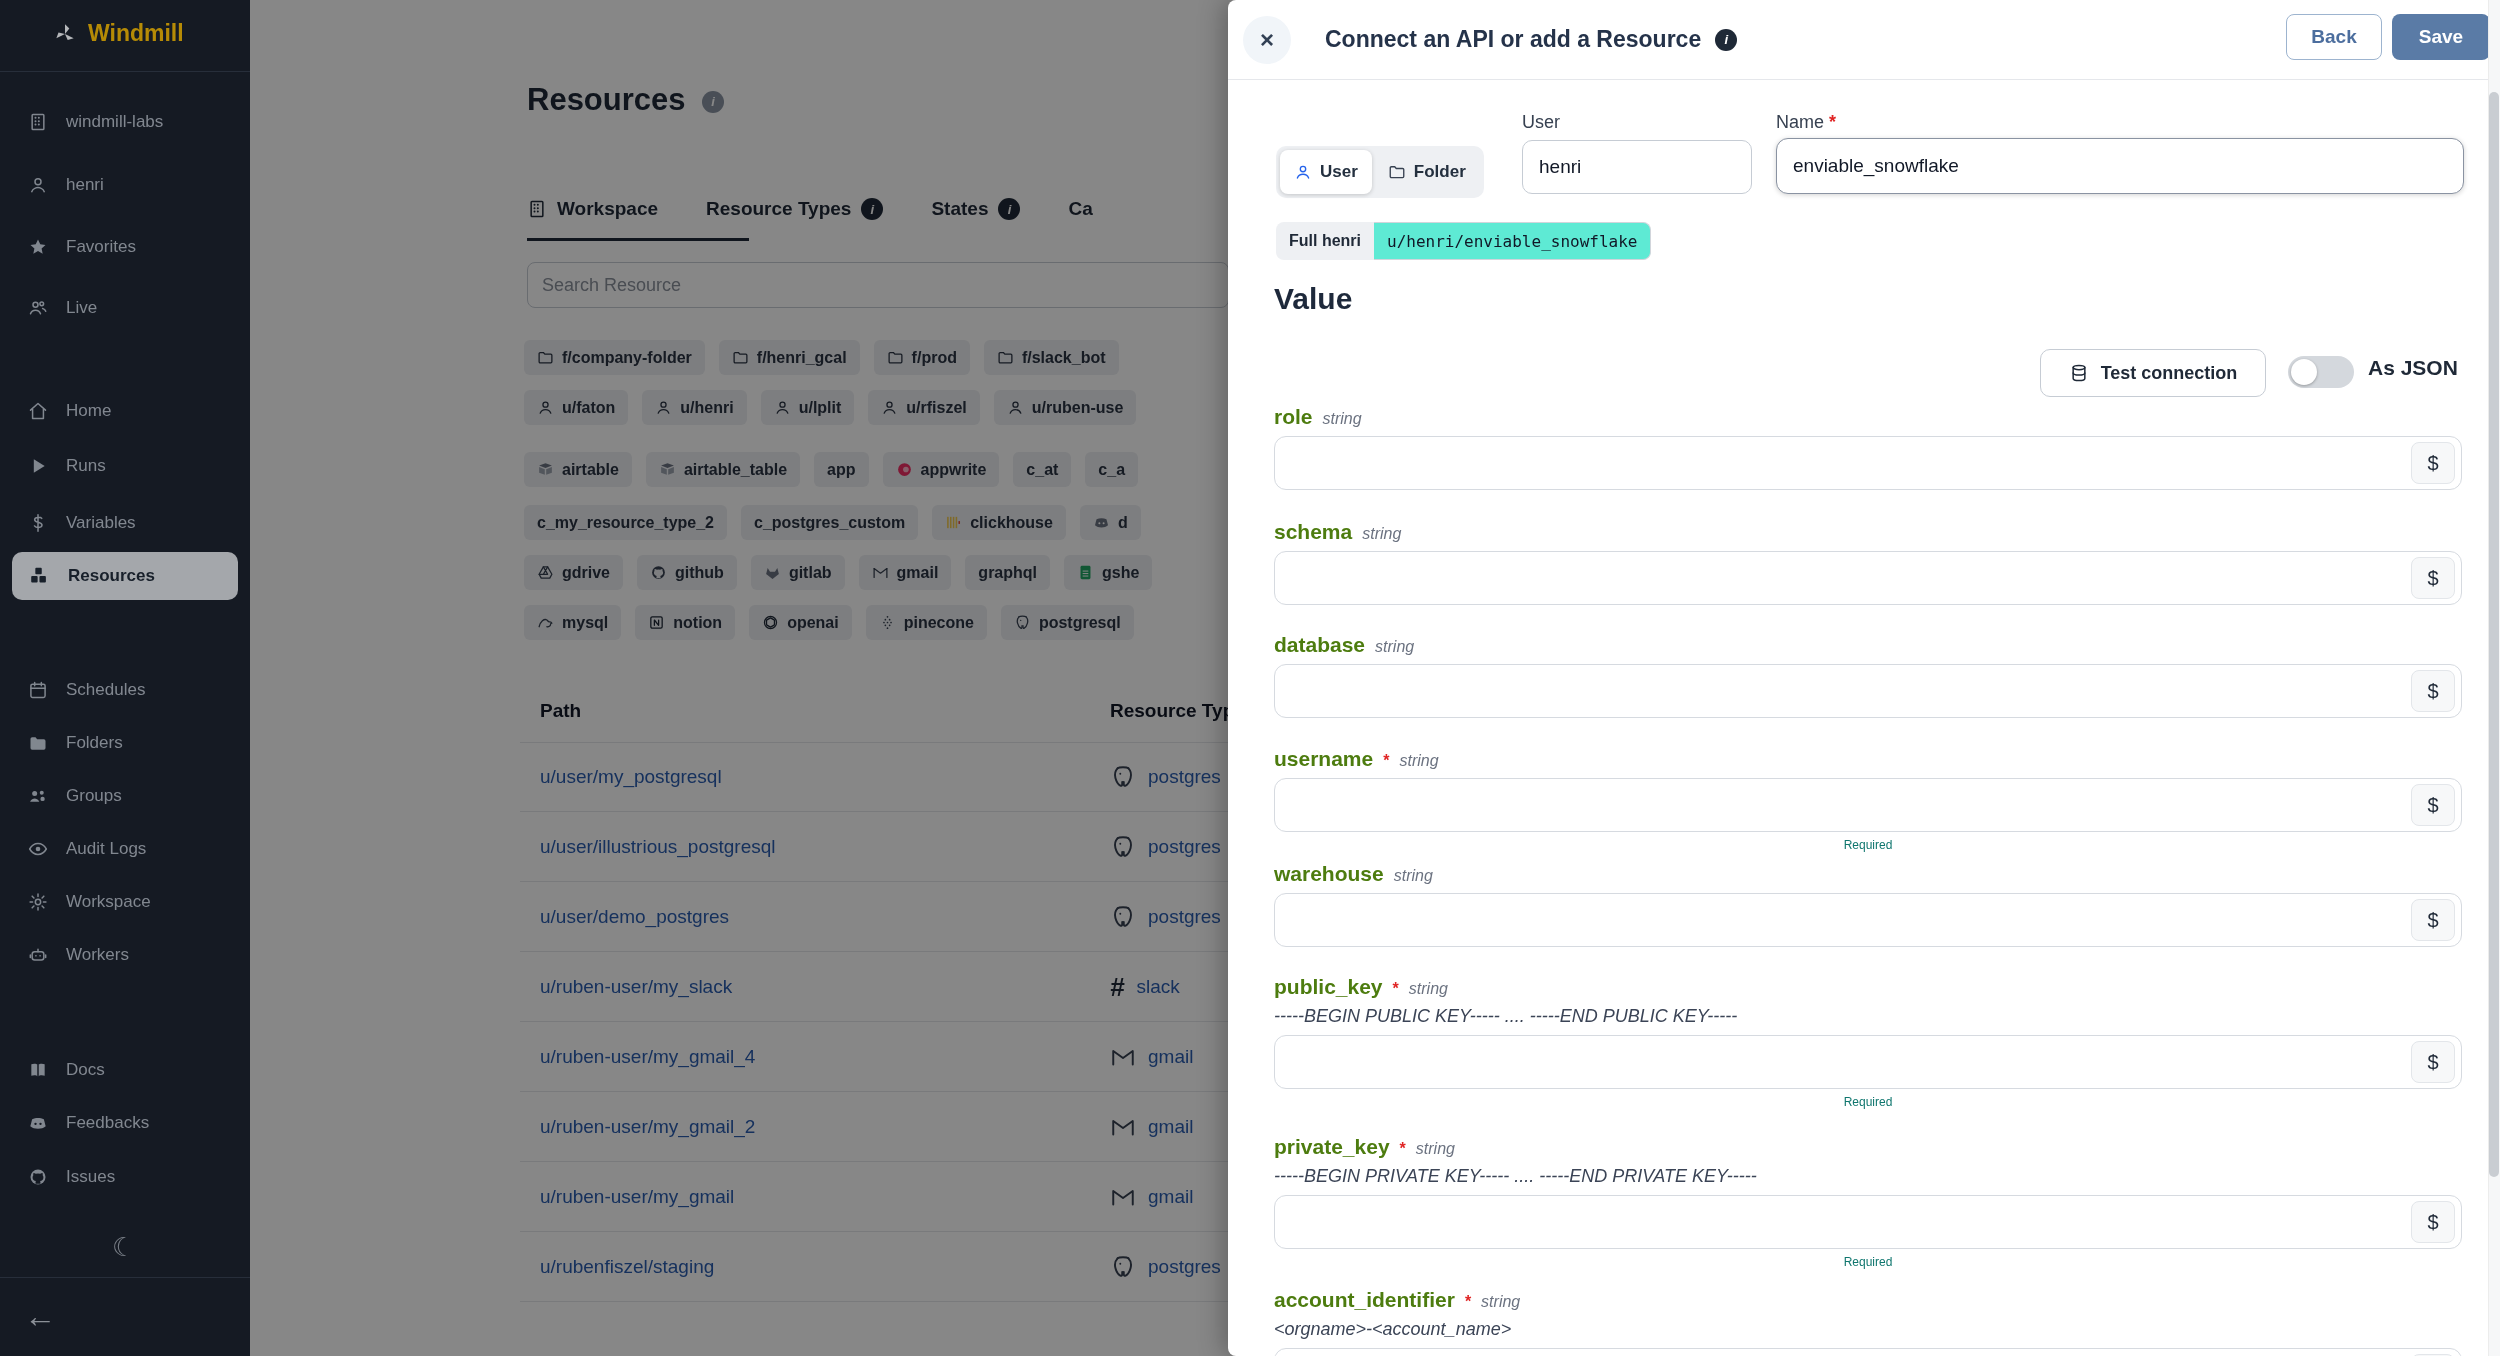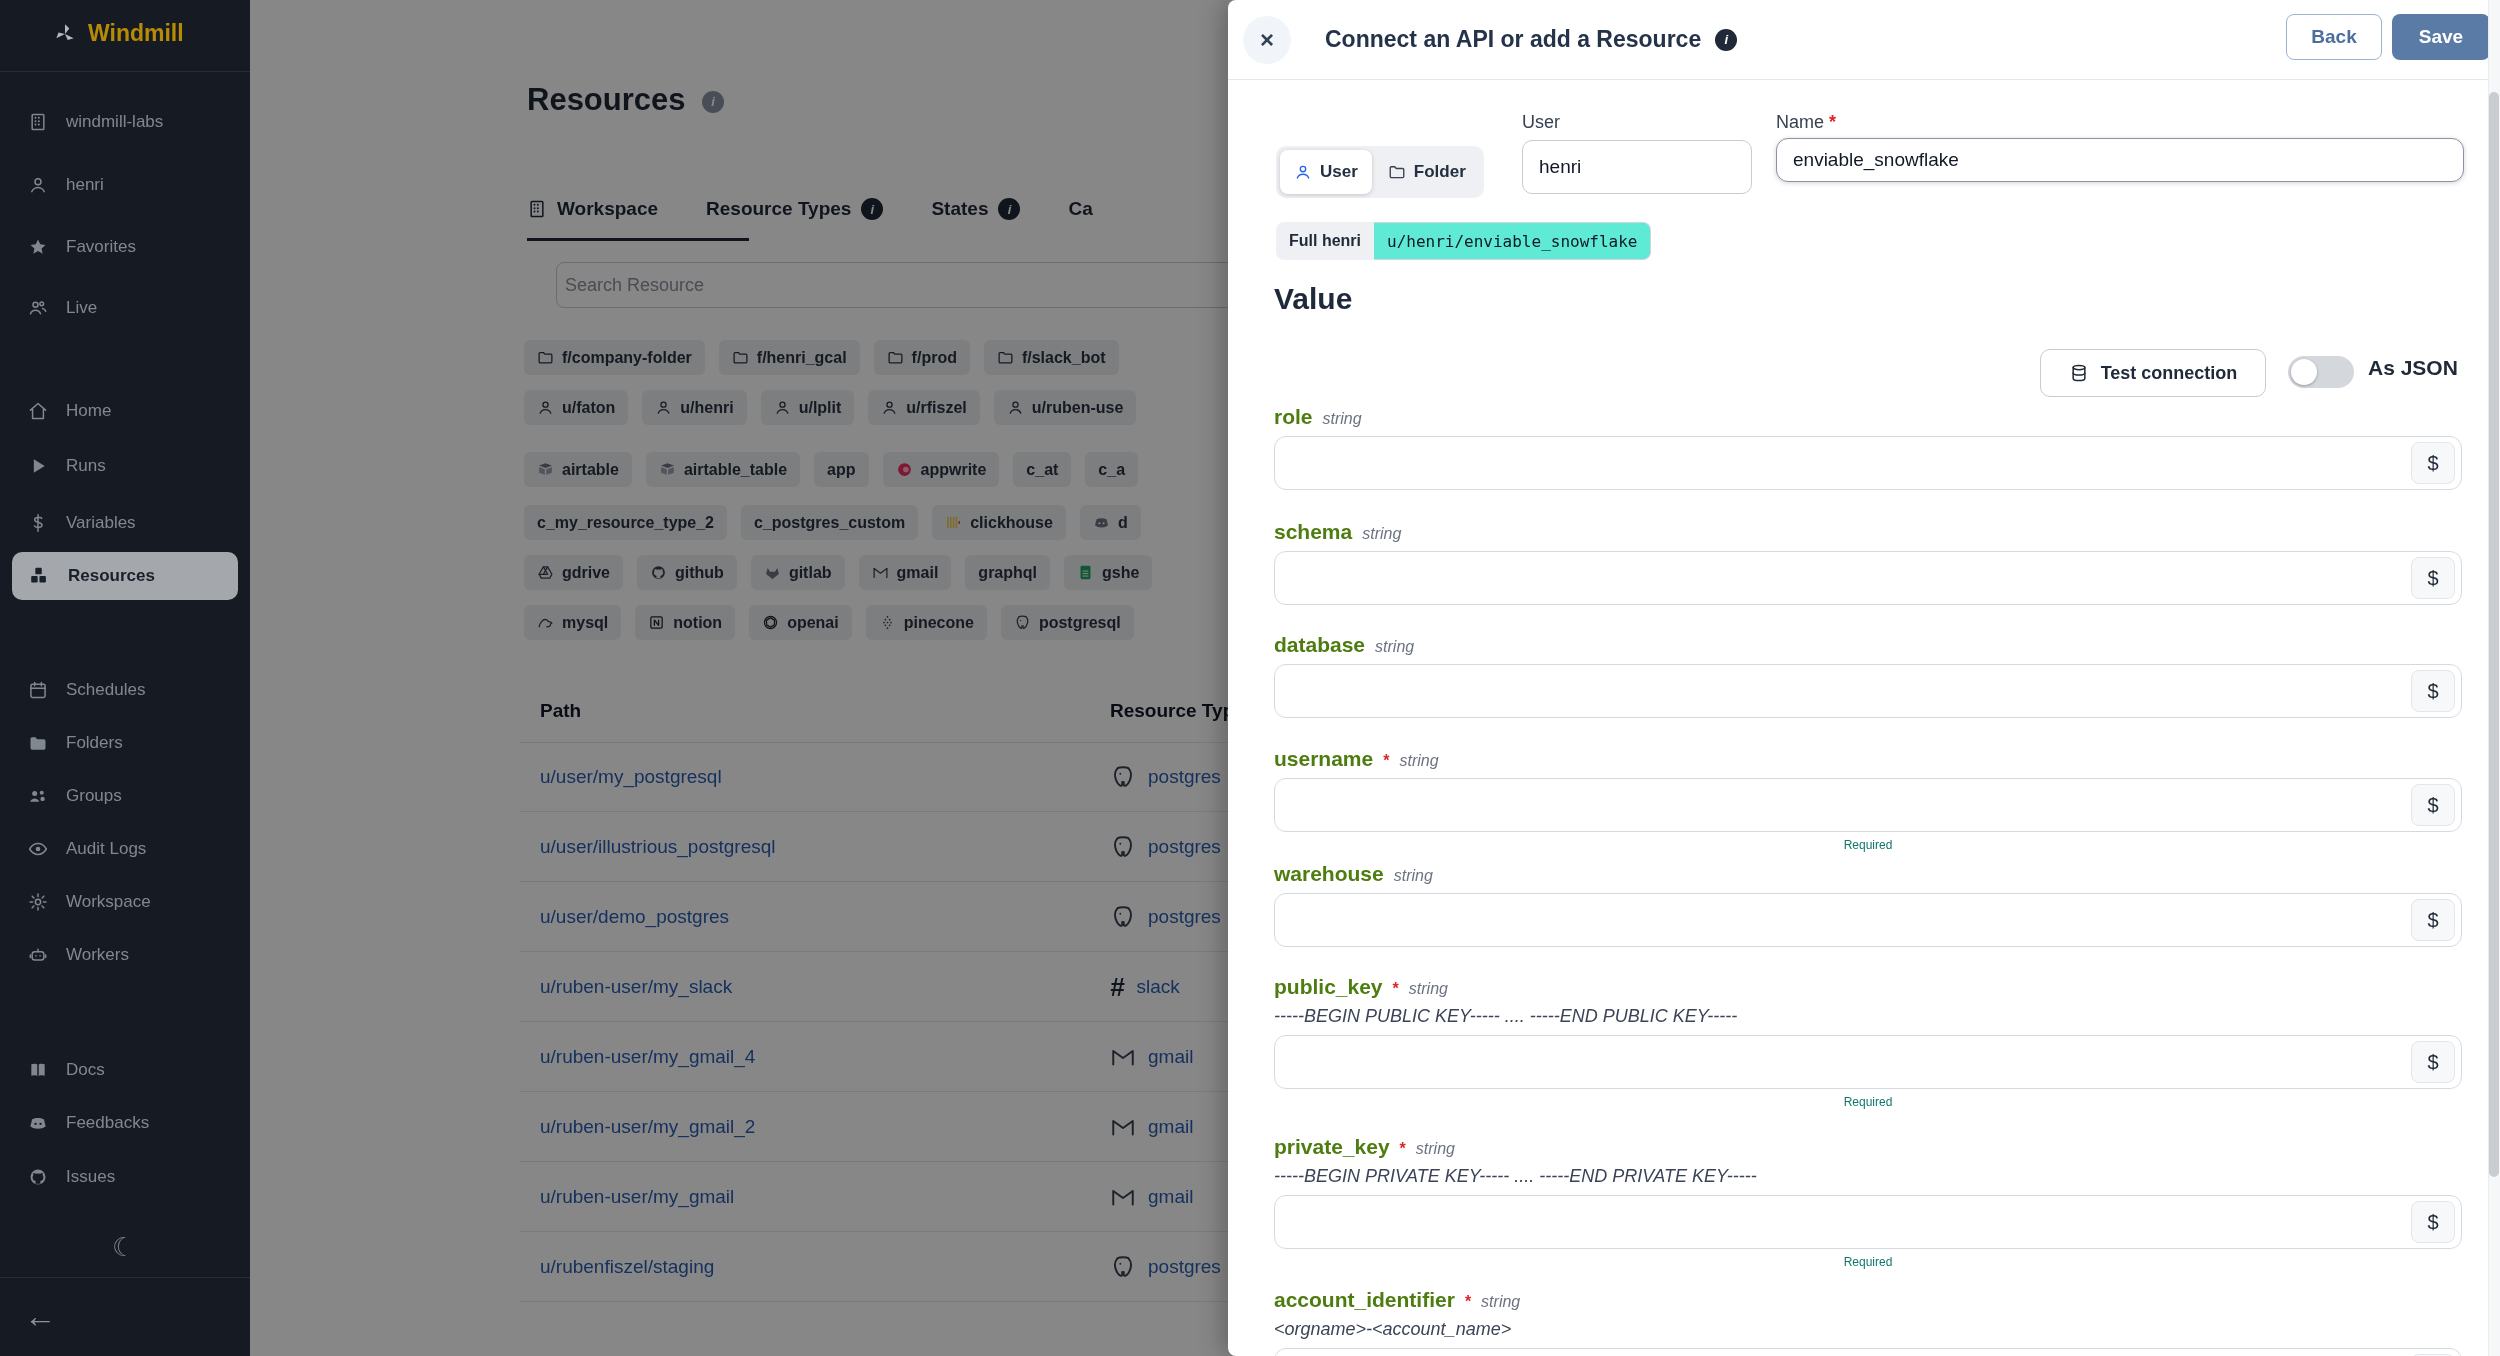--- a/index.html
+++ b/index.html
@@ -28,21 +28,21 @@
   .info-dot { display:inline-flex; align-items:center; justify-content:center; width:22px; height:22px;
               border-radius:50%; background:#8a94a3; color:#fff; font-size:13px; font-weight:bold;
               font-style:italic; }
   .info-dot.dark { background:#1f2937; }
   .tabs { position:absolute; left:277px; top:198px; display:flex; gap:48px; align-items:center;
           font-size:19px; font-weight:600; color:#1f2937; }
   .tab { display:flex; align-items:center; gap:10px; }
   .tab-underline { position:absolute; left:277px; top:238px; width:222px; height:3px; background:#1f2937; }
   .search { position:absolute; left:277px; top:262px; width:702px; height:46px; background:#fff;
             border:1px solid #c6ccd4; border-radius:8px; font-size:18px; color:#8b919c;
-            padding-left:8px; display:flex; align-items:center;margin-left:29px; }
+            padding-left:14px; display:flex; align-items:center; }
   .chip-row { position:absolute; left:274px; display:flex; gap:14px; }
   .chip { height:35px; background:#eceef1; border-radius:6px; display:flex; align-items:center;
           gap:8px; padding:0 13px; font-size:16px; font-weight:600; color:#2a3343; white-space:nowrap; }
   .tbl-head { position:absolute; font-size:19px; font-weight:600; color:#111827; }
   .tbl { position:absolute; left:270px; top:742px; width:708px; }
   .trow { position:relative; height:70px; border-bottom:1px solid #e5e7eb; }
   .trow:first-child { border-top:1px solid #e5e7eb; }
   .tpath { position:absolute; left:20px; top:50%; transform:translateY(-50%); color:#2a5db0; font-size:19px; }
   .ttype { position:absolute; left:590px; top:50%; transform:translateY(-50%); display:flex;
            align-items:center; gap:12px; color:#2a5db0; font-size:19px; }
@@ -616,21 +616,21 @@
         <span>Folder</span>
       </div>
     </div>
 
     <div class="fld-label-sm" style="left:294px; top:112px">User</div>
     <div class="inp" style="left:294px; top:140px; width:230px; height:54px">
         <span>henri</span>
       </div>
 
     <div class="fld-label-sm" style="left:548px; top:112px"><span>Name</span> <span class="star">*</span></div>
-    <div class="inp focused" style="left:548px; top:138px; width:688px; height:44px">
+    <div class="inp focused" style="left:548px; top:138px; width:688px; height:56px">
         <span>enviable_snowflake</span>
       </div>
 
     <div class="fullpath">
       <span class="fp-label">Full henri</span>
       <span class="fp-value">u/henri/enviable_snowflake</span>
     </div>
 
     <div class="value-h">Value</div>
 

